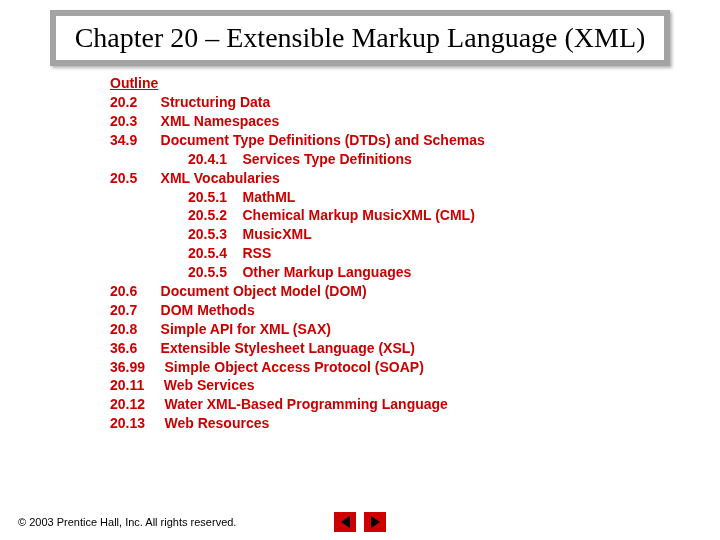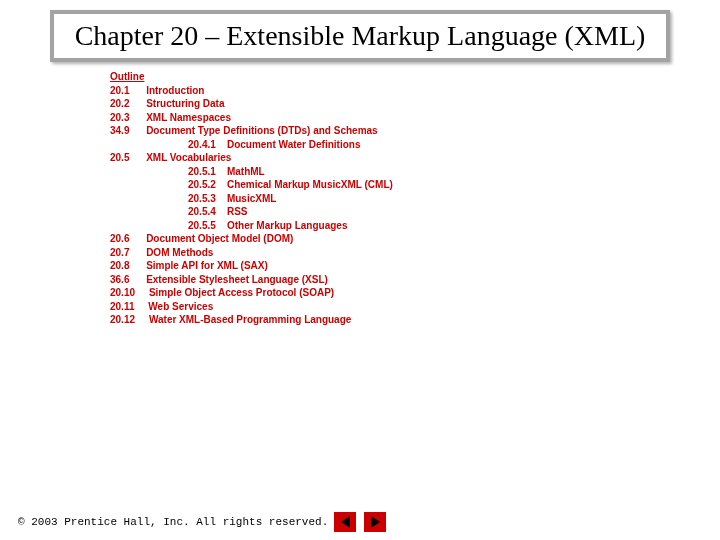--- a/index.html
+++ b/index.html
@@ -7,47 +7,47 @@
     padding: 0;
     width: 720px;
     height: 540px;
     background: #fff;
     font-family: "Times New Roman", serif;
     position: relative;
     overflow: hidden;
   }
   .title-box {
     margin: 10px 50px 8px 50px;
-    border: 4px solid #a3a3a3;
+    border: 6px solid #a3a3a3;
     box-shadow: 2px 2px 3px rgba(0,0,0,0.3);
     padding: 6px 10px;
     text-align: center;
     font-size: 28px;
     line-height: 1.15;
   }
   .outline {
     margin-left: 110px;
     margin-top: 4px;
     font-family: Arial, Helvetica, sans-serif;
     font-weight: bold;
-    font-size: 10px;
+    font-size: 14px;
     line-height: 1.35;
     color: #cc0000;
   }
   .outline .heading {
     text-decoration: underline;
   }
   .row { white-space: pre; }
   .sub { margin-left: 78px; }
   .footer {
     position: absolute;
     bottom: 12px;
     left: 18px;
     right: 18px;
-    font-family: Liberation Mono, monospace;
+    font-family: Liberation Sans, sans-serif;
     font-size: 11px;
   }
   .nav {
     position: absolute;
     bottom: 8px;
     left: 50%;
     transform: translateX(-50%);
     display: flex;
     gap: 8px;
   }
@@ -74,38 +74,38 @@
   }
 </style>
 </head>
 <body>
 
 <div class="title-box">Chapter 20 – Extensible Markup Language (XML)</div>
 
 <div class="outline">
   <div class="heading">Outline</div>
   <div id="outline-rows">
-      <div class="row">20.1      Introduction</div>
       <div class="row">20.2      Structuring Data</div>
       <div class="row">20.3      XML Namespaces</div>
       <div class="row">34.9      Document Type Definitions (DTDs) and Schemas</div>
-      <div class="row sub">20.4.1    Document Water Definitions</div>
+      <div class="row sub">20.4.1    Services Type Definitions</div>
       <div class="row">20.5      XML Vocabularies</div>
       <div class="row sub">20.5.1    MathML</div>
       <div class="row sub">20.5.2    Chemical Markup MusicXML (CML)</div>
       <div class="row sub">20.5.3    MusicXML</div>
       <div class="row sub">20.5.4    RSS</div>
       <div class="row sub">20.5.5    Other Markup Languages</div>
       <div class="row">20.6      Document Object Model (DOM)</div>
       <div class="row">20.7      DOM Methods</div>
       <div class="row">20.8      Simple API for XML (SAX)</div>
       <div class="row">36.6      Extensible Stylesheet Language (XSL)</div>
-      <div class="row">20.10     Simple Object Access Protocol (SOAP)</div>
+      <div class="row">36.99     Simple Object Access Protocol (SOAP)</div>
       <div class="row">20.11     Web Services</div>
       <div class="row">20.12     Water XML-Based Programming Language</div>
+      <div class="row">20.13     Web Resources</div>
     </div>
 </div>
 
 <div class="footer">© 2003 Prentice Hall, Inc.  All rights reserved.</div>
 
 <div class="nav">
   <div class="nav-btn">
       <div class="tri-left"></div>
     </div>
   <div class="nav-btn">

